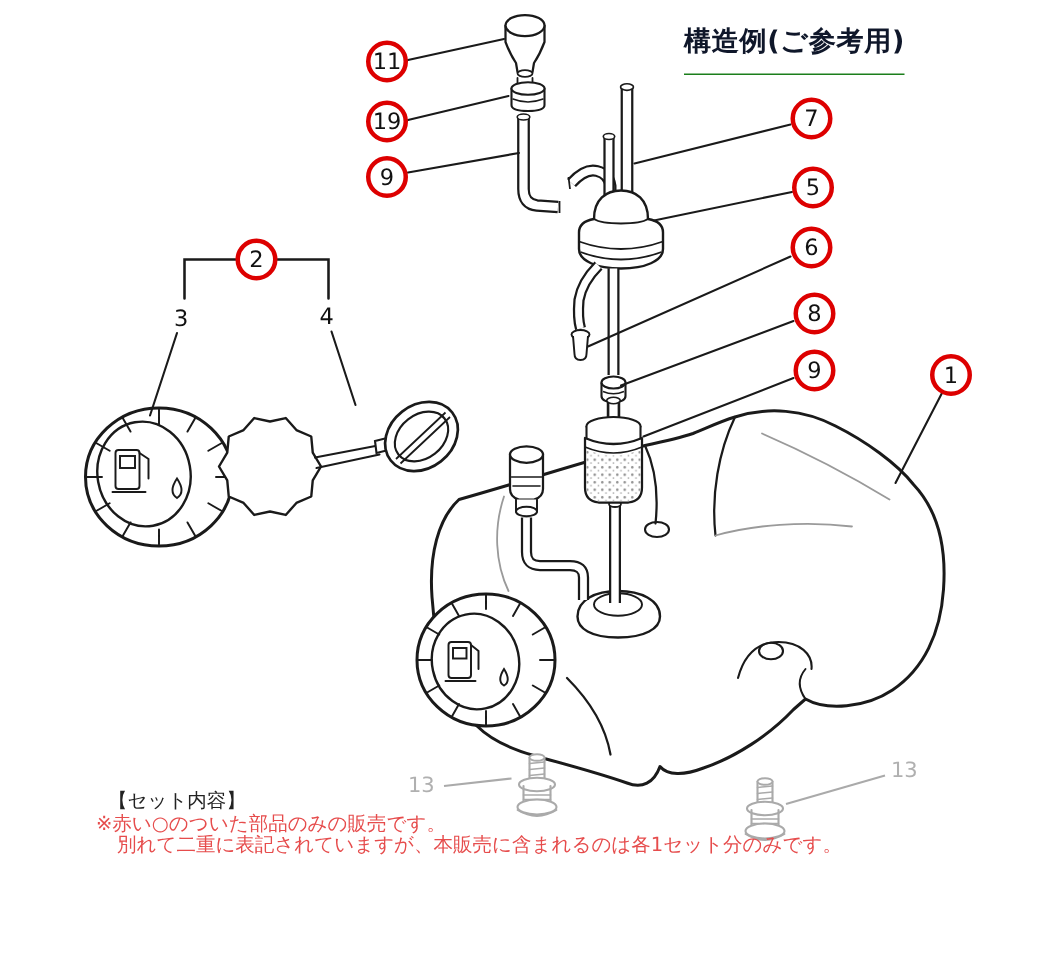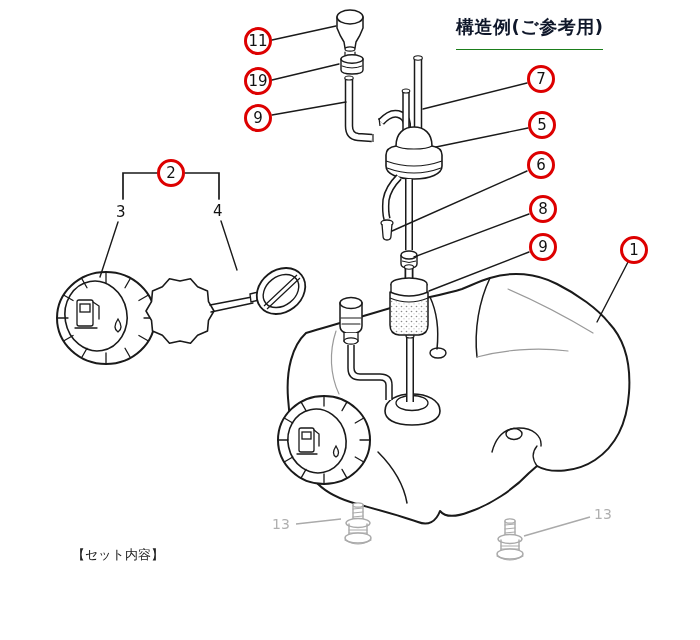--- a/index.html
+++ b/index.html
@@ -12,21 +12,21 @@
            border:3px solid #dd0000;border-radius:50%;background:#fff;color:#111;
            font-size:15px;line-height:22px;text-align:center;}
   .co11{left:244px;top:27px}.co12{left:244px;top:67px}.co10{left:244px;top:104px}
   .co2{left:157px;top:159px}.co7{left:527px;top:65px}.co5{left:528px;top:111px}
   .co6{left:527px;top:151px}.co8{left:529px;top:195px}.co9{left:529px;top:233px}
   .co1{left:620px;top:236px}
   .plain-label{position:absolute;font-size:15px;color:#111;}
   .pl3{left:116px;top:203px}.pl4{left:213px;top:202px}
   .gray-label{position:absolute;font-size:14px;color:#b0b0b0;}
   .g13a{left:272px;top:516px}.g13b{left:594px;top:506px}
-  .notes{position:absolute;left:64px;top:548px;width:620px;font-size:13px;line-height:14.5px;color:#222;}
+  .notes{position:absolute;left:64px;top:528px;width:620px;font-size:13px;line-height:14.5px;color:#222;}
   .notes .h{margin-left:8px}
   .notes .l1{margin-left:22px}
   .notes .l2,.notes .l3{margin-left:34px}
   .notes .r{color:#e64c4c}
   .notes .r3{margin-left:14px}
 </style>
 </head>
 <body>
 
 <div class="stage">
@@ -236,15 +236,17 @@
 <div class="callout co9">9</div>
 <div class="callout co1">1</div>
 
 <div class="plain-label pl3">3</div>
 <div class="plain-label pl4">4</div>
 <div class="gray-label g13a">13</div>
 <div class="gray-label g13b">13</div>
 
 <div class="notes">
   <div class="h">【セット内容】</div>
+  <div class="r">※赤い○のついた部品のみの販売です。</div>
+  <div class="r r3">別れて二重に表記されていますが、本販売に含まれるのは各1セット分のみです。</div>
 </div>
 
 </div>
 
 </body></html>

